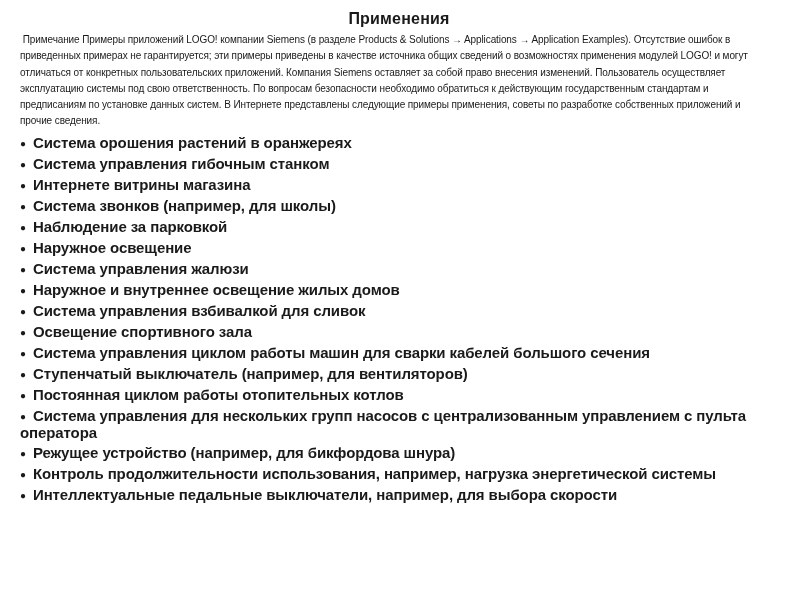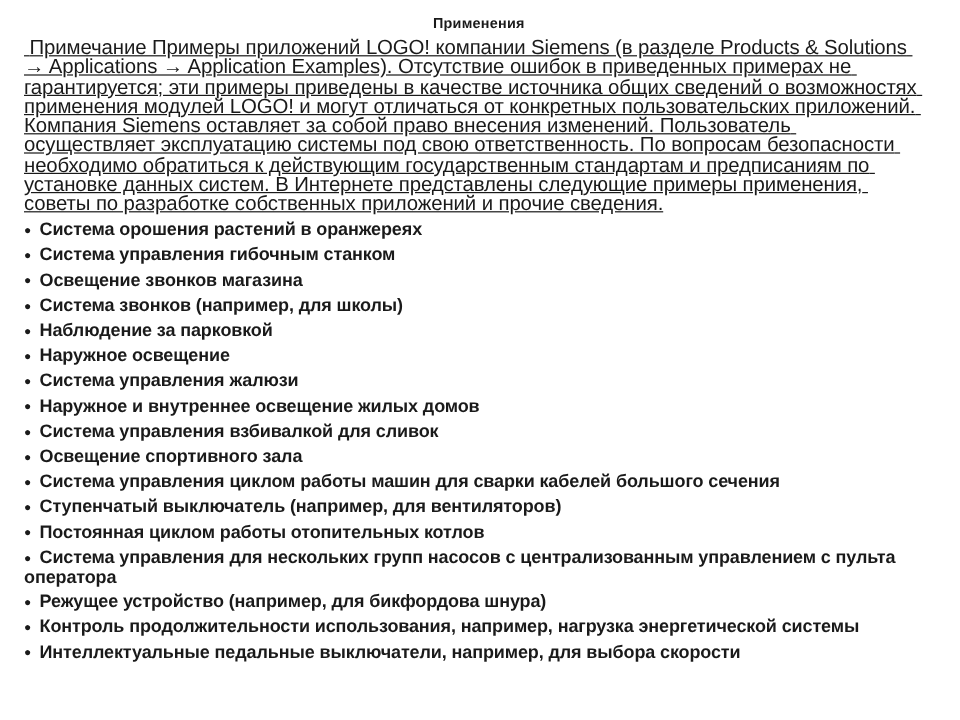--- a/index.html
+++ b/index.html
@@ -13,35 +13,34 @@
   .slide {
     box-sizing: border-box;
     width: 800px;
     height: 600px;
     padding: 9px 22px 0 20px;
     font-family: "Liberation Sans", "DejaVu Sans", sans-serif;
     color: #1a1a1a;
     background: #ffffff;
   }
   .title {
-    font-size: 12px;
+    font-size: 16px;
     font-weight: bold;
     text-align: center;
     line-height: 20px;
     margin-bottom: 3px;
     letter-spacing: 0.2px;
   }
   .para {
-    font-size: 17px;
+    font-size: 10px;
     line-height: 16.3px;
     letter-spacing: -0.1px;
     white-space: pre-wrap;
     width: 752px;
     margin-bottom: 5px;
-    text-decoration: underline;
   }
   .li {
     font-size: 15px;
     line-height: 16.5px;
     letter-spacing: -0.1px;
     width: 752px;
     margin-bottom: 3.5px;
     font-weight: bold;
   }
   .bullet {
@@ -52,21 +51,21 @@
 </style>
 </head>
 <body style="color: rgb(26, 26, 26); background: rgb(255, 255, 255);">
 
 <div class="slide">
   <div class="title">Применения</div>
   <div class="para"> Примечание Примеры приложений LOGO! компании Siemens (в разделе Products &amp; Solutions → Applications → Application Examples). Отсутствие ошибок в приведенных примерах не гарантируется; эти примеры приведены в качестве источника общих сведений о возможностях применения модулей LOGO! и могут отличаться от конкретных пользовательских приложений. Компания Siemens оставляет за собой право внесения изменений. Пользователь осуществляет эксплуатацию системы под свою ответственность. По вопросам безопасности необходимо обратиться к действующим государственным стандартам и предписаниям по установке данных систем. В Интернете представлены следующие примеры применения, советы по разработке собственных приложений и прочие сведения.</div>
   <div class="list">
       <div class="li"><span class="bullet">●</span><span>Система орошения растений в оранжереях</span></div>
       <div class="li"><span class="bullet">●</span><span>Система управления гибочным станком</span></div>
-      <div class="li"><span class="bullet">●</span><span>Освещение звонков магазина</span></div>
+      <div class="li"><span class="bullet">●</span><span>Интернете витрины магазина</span></div>
       <div class="li"><span class="bullet">●</span><span>Система звонков (например, для школы)</span></div>
       <div class="li"><span class="bullet">●</span><span>Наблюдение за парковкой</span></div>
       <div class="li"><span class="bullet">●</span><span>Наружное освещение</span></div>
       <div class="li"><span class="bullet">●</span><span>Система управления жалюзи</span></div>
       <div class="li"><span class="bullet">●</span><span>Наружное и внутреннее освещение жилых домов</span></div>
       <div class="li"><span class="bullet">●</span><span>Система управления взбивалкой для сливок</span></div>
       <div class="li"><span class="bullet">●</span><span>Освещение спортивного зала</span></div>
       <div class="li"><span class="bullet">●</span><span>Система управления циклом работы машин для сварки кабелей большого сечения</span></div>
       <div class="li"><span class="bullet">●</span><span>Ступенчатый выключатель (например, для вентиляторов)</span></div>
       <div class="li"><span class="bullet">●</span><span>Постоянная циклом работы отопительных котлов</span></div>

